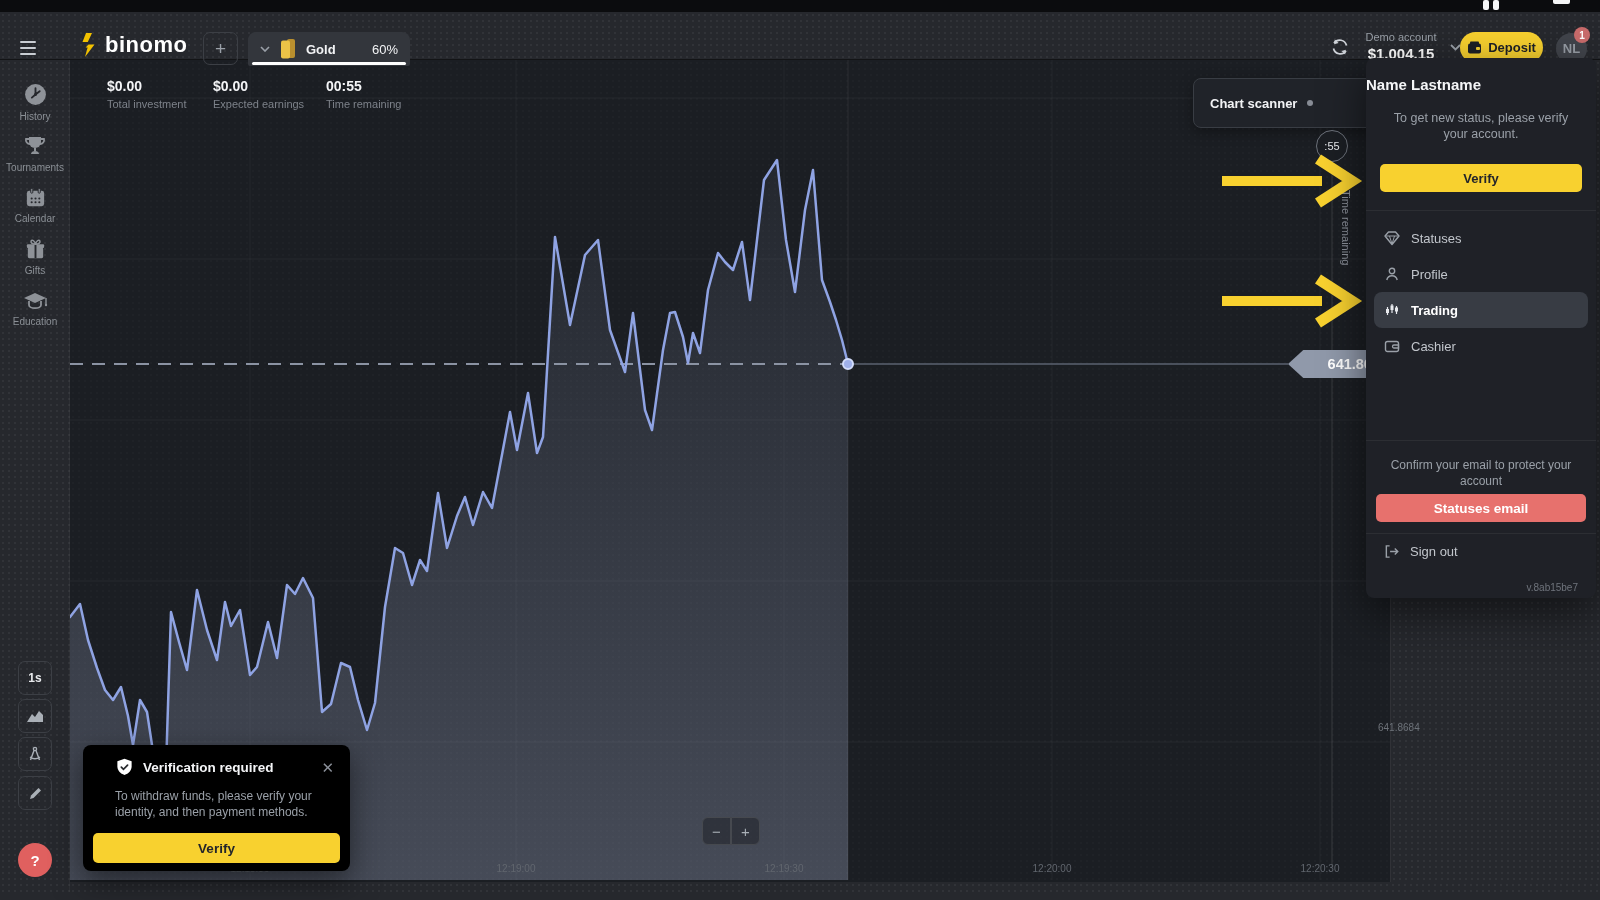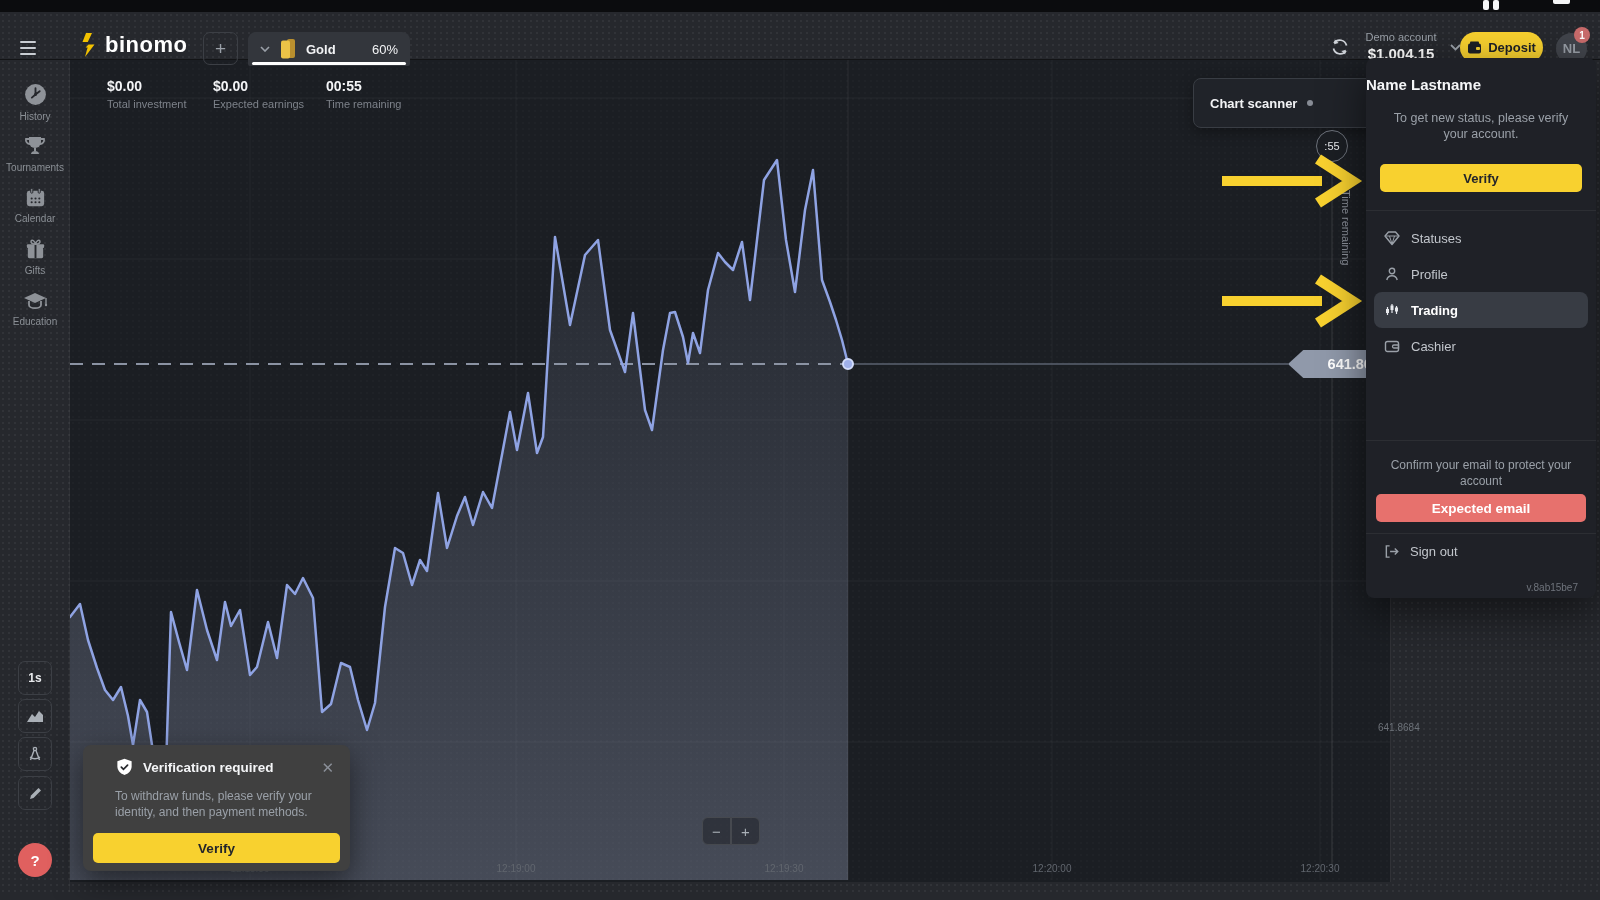--- a/index.html
+++ b/index.html
@@ -83,21 +83,21 @@
   #zoom-controls { left:702px; top:817px; display:flex; }
   .zoom-btn { width:29px; height:28px; border:1.5px solid #46494f; color:#aab0b7; font-size:15px;
     display:flex; align-items:center; justify-content:center; cursor:pointer; background:rgba(27,30,35,.5); }
   .zoom-btn:first-child { border-radius:6px 0 0 6px; border-right-width:.75px; }
   .zoom-btn:last-child { border-radius:0 6px 6px 0; border-left-width:.75px; }
 
   
   #arrows { left:0; top:0; pointer-events:none; }
 
   
-  #popup { left:83px; top:745px; width:267px; height:126px; background:#404040; border-radius:8px;
+  #popup { left:83px; top:745px; width:267px; height:126px; background:#000000; border-radius:8px;
     box-shadow:0 10px 30px rgba(0,0,0,.5); padding:12px 16px 0 32px; }
   #popup-head { display:flex; align-items:center; gap:9px; }
   #popup-title { color:#f4f5f7; font-size:13.5px; font-weight:bold; }
   #popup-close { margin-left:auto; color:#8a8f98; font-size:15px; cursor:pointer; }
   #popup-body { color:#9aa0a8; font-size:12px; line-height:16px; margin-top:10px; width:218px; }
   #popup-verify { position:absolute; left:10px; top:88px; width:247px; height:30px; background:#f8d12f;
     border-radius:5px; color:#23252a; font-size:13.5px; font-weight:bold; display:flex; align-items:center;
     justify-content:center; cursor:pointer; }
 
   
@@ -410,21 +410,21 @@
             <svg width="16" height="16" viewBox="0 0 16 16">
               <rect x="1.5" y="3.5" width="13" height="10" rx="2" fill="none" stroke="#9aa0a8" stroke-width="1.4"></rect>
               <path d="M10 7h4.5v3H10a1.5 1.5 0 0 1 0-3z" fill="none" stroke="#9aa0a8" stroke-width="1.3"></path>
             </svg>
           </span>
           <span>Cashier</span>
         </div>
       </div>
     <div class="panel-div" style="top:382px"></div>
     <div id="email-note">Confirm your email to protect your account</div>
-    <div id="confirm-email">Expected email</div>
+    <div id="confirm-email">Statuses email</div>
     <div class="panel-div" style="top:475px"></div>
     <div id="signout-row">
       <svg width="15" height="15" viewBox="0 0 16 16">
         <path d="M6 2H2.5v12H6" fill="none" stroke="#9aa0a8" stroke-width="1.5"></path>
         <path d="M6.5 8h8M11.5 4.8L14.7 8l-3.2 3.2" fill="none" stroke="#9aa0a8" stroke-width="1.5"></path>
       </svg>
       <span>Sign out</span>
     </div>
     <div id="panel-version">v.8ab15be7</div>
   </div>

